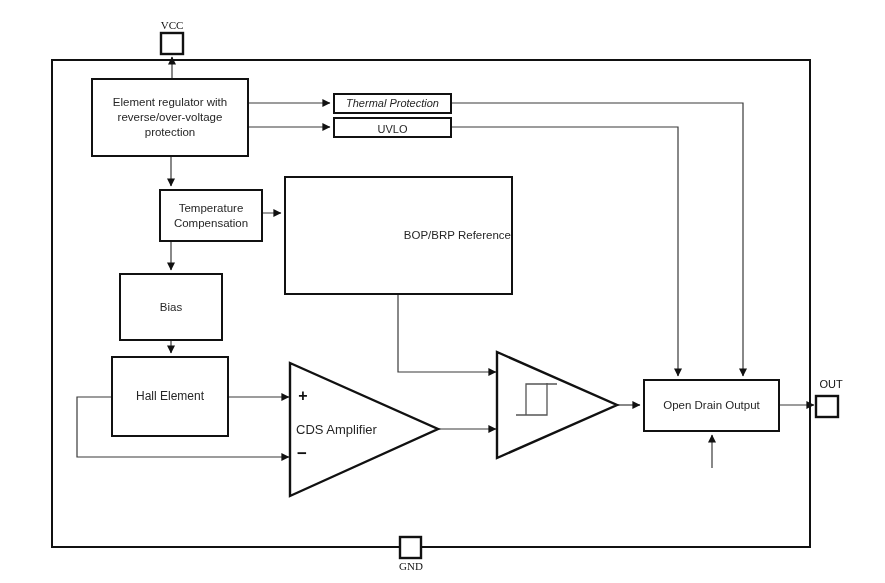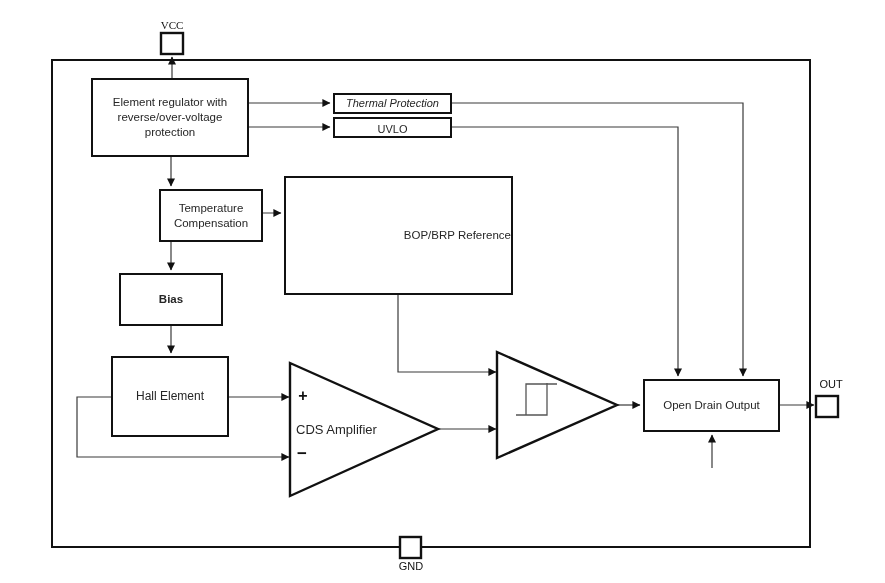--- a/index.html
+++ b/index.html
@@ -88,42 +88,42 @@
     <polyline class="glyph" points="557,384 526,384 526,415"></polyline>
     <polyline class="glyph" points="516,415 547,415 547,383"></polyline>
 
     <rect class="thick" x="161" y="33" width="22" height="21"></rect>
     <rect class="thick" x="816" y="396" width="22" height="21"></rect>
     <rect class="thick" x="400" y="537" width="21" height="21"></rect>
   </svg>
 
   <div class="lbl" style="left:152px; top:19px; width:40px;font-family:Liberation Serif, serif;">VCC</div>
   <div class="lbl" style="left:811px; top:378px; width:40px;">OUT</div>
-  <div class="lbl" style="left:391px; top:560px; width:40px;">GND</div>
+  <div class="lbl" style="left:391px; top:560px; width:40px;font-family:Liberation Serif, serif;">GND</div>
 
   <div class="box" style="left:91px; top:78px; width:158px; height:79px;">
     <div>Element regulator with</div>
     <div>reverse/over-voltage</div>
     <div>protection</div>
   </div>
 
   <div class="box" style="left:333px; top:93px; width:119px; height:21px; font-size:11px;font-style:italic;">
     <div>Thermal Protection</div>
   </div>
 
   <div class="box" style="left:333px; top:117px; width:119px; height:21px; font-size:11px;justify-content:flex-end;">
     <div>UVLO</div>
   </div>
 
   <div class="box" style="left:119px; top:189px; width:104px; height:53px;margin-left:40px;">
     <div>Temperature</div>
     <div>Compensation</div>
   </div>
 
-  <div class="box" style="left:119px; top:273px; width:104px; height:53px;font-weight:bold;">
+  <div class="box" style="left:119px; top:273px; width:104px; height:68px;">
     <div>Bias</div>
   </div>
 
   <div class="box" style="left:284px; top:176px; width:229px; height:119px;align-items:flex-end;">
     <div>BOP/BRP Reference</div>
   </div>
 
   <div class="box" style="left:111px; top:356px; width:118px; height:81px; font-size:12px;">
     <div>Hall Element</div>
   </div>

